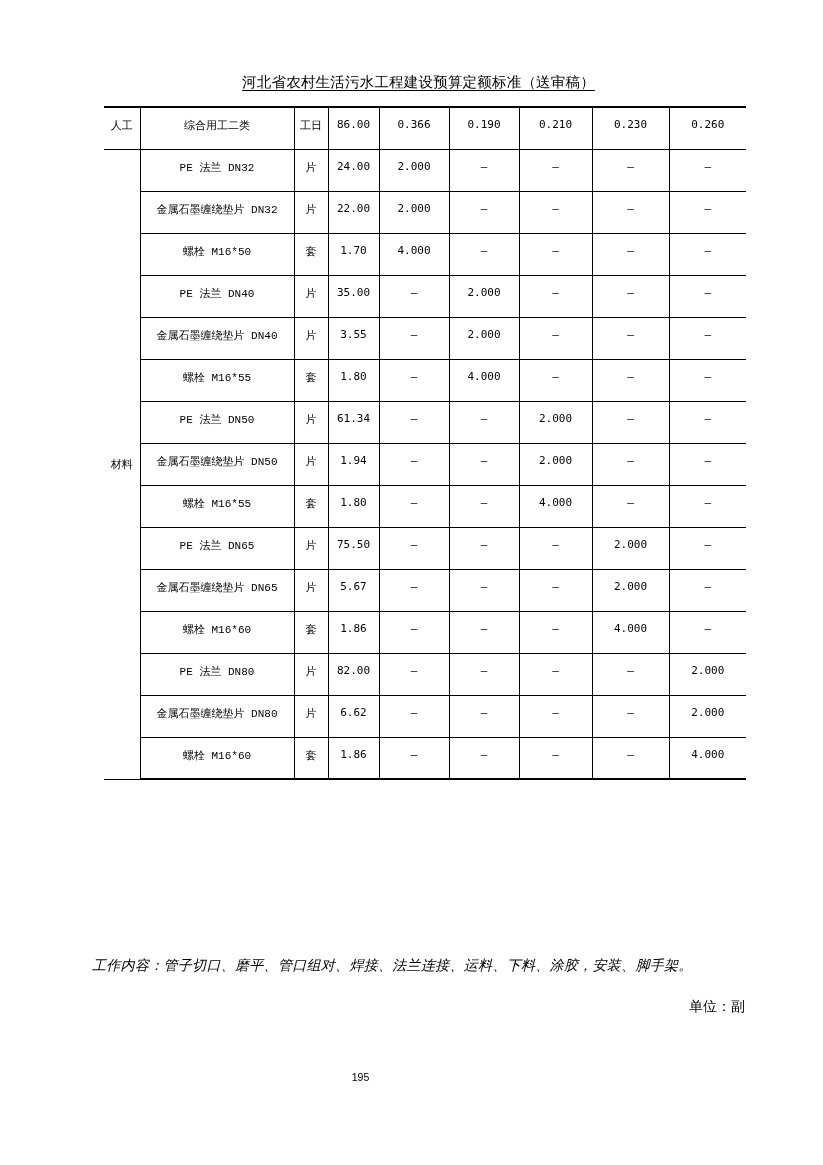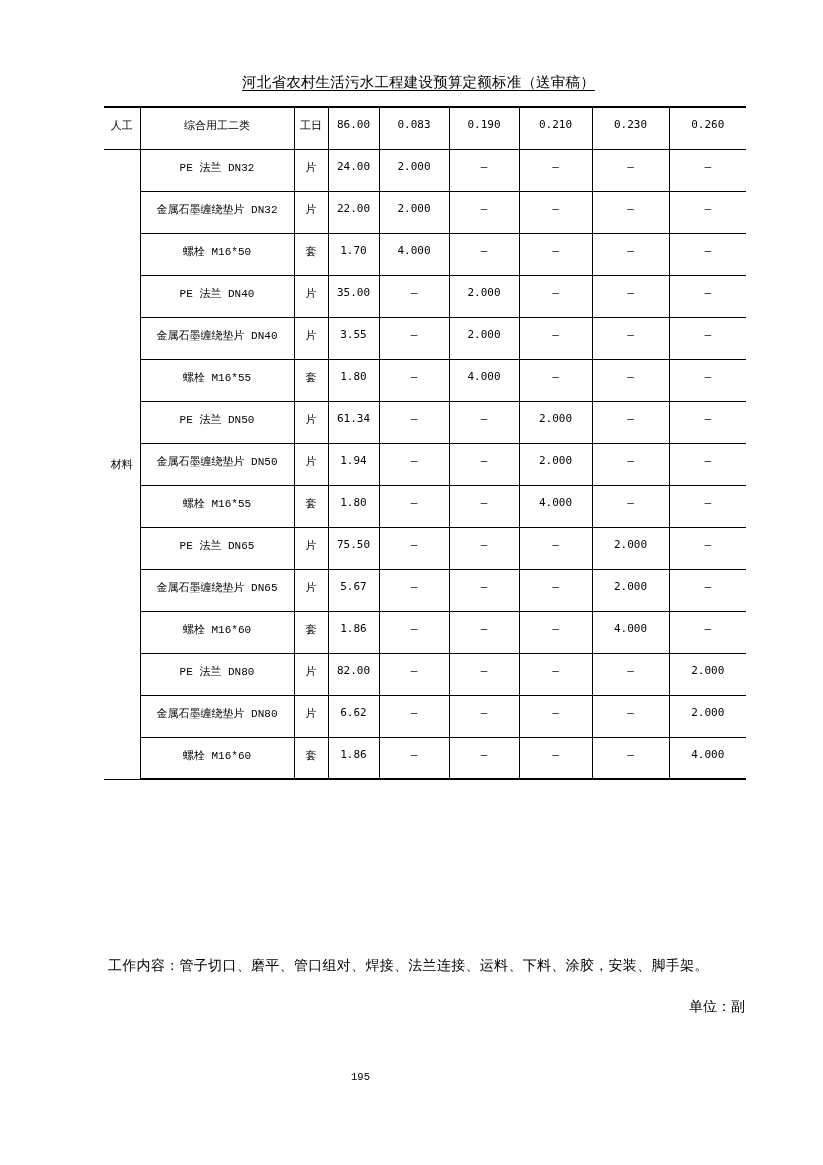--- a/index.html
+++ b/index.html
@@ -16,24 +16,24 @@
   table.quota tr:first-child td { border-top: 2.5px solid #000; margin-top: 12px; }
   table.quota tr:last-child td { border-bottom: 2.5px solid #000; }
   table.quota td:first-child { border-left: none; }
   table.quota td:last-child { border-right: none; }
   td.cat { font-size: 12.5px; }
   td.cat-material { vertical-align: middle !important; border-top: 1px solid #000; }
   td.name { font-size: 11.5px; font-family: Liberation Mono, monospace; }
   td.unit { font-size: 12.5px; }
   td.num { font-family: "DejaVu Sans Mono", "Liberation Mono", monospace; font-size: 10.5px; }
   td.num .c { padding-top: 13px; }
-  .work { position: absolute; left: 108px; top: 957px; font-size: 14px; letter-spacing: 0.3px; }
+  .work { position: absolute; left: 92px; top: 957px; font-size: 14px; letter-spacing: 0.3px; font-style: italic; }
   .unit-label { position: absolute; right: 78px; top: 998px; font-size: 14px; text-align: center; }
   .page-num { position: absolute; left: 0; width: 721px; top: 1071px; text-align: center;
-              font-size: 10.5px; font-family: Liberation Mono, monospace; }
+              font-size: 10.5px; font-family: Liberation Sans, sans-serif; }
 </style>
 </head>
 <body>
 
 <div class="title">
   <span>河北省农村生活污水工程建设预算定额标准（送审稿）</span>
 </div>
 
 <table class="quota">
   <colgroup>
@@ -55,21 +55,21 @@
       <td class="name">
           <span class="c">综合用工二类</span>
         </td>
       <td class="unit">
           <span class="c">工日</span>
         </td>
       <td class="num">
           <span class="c">86.00</span>
         </td>
       <td class="num">
-          <span class="c">0.083</span>
+          <span class="c">0.366</span>
         </td>
       <td class="num">
           <span class="c">0.190</span>
         </td>
       <td class="num">
           <span class="c">0.210</span>
         </td>
       <td class="num">
           <span class="c">0.230</span>
         </td>

